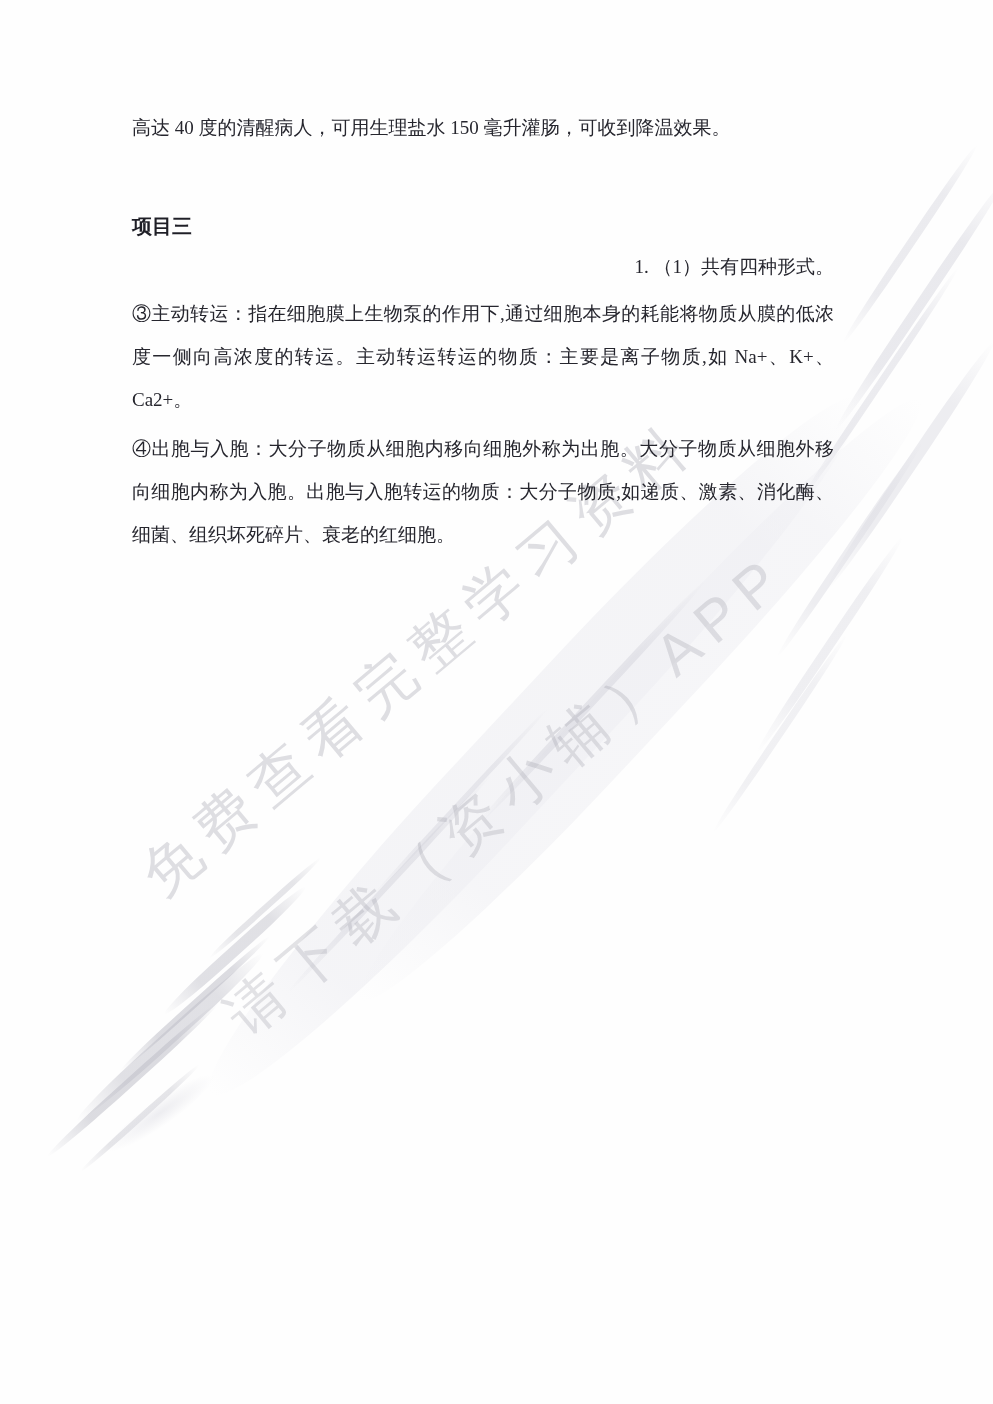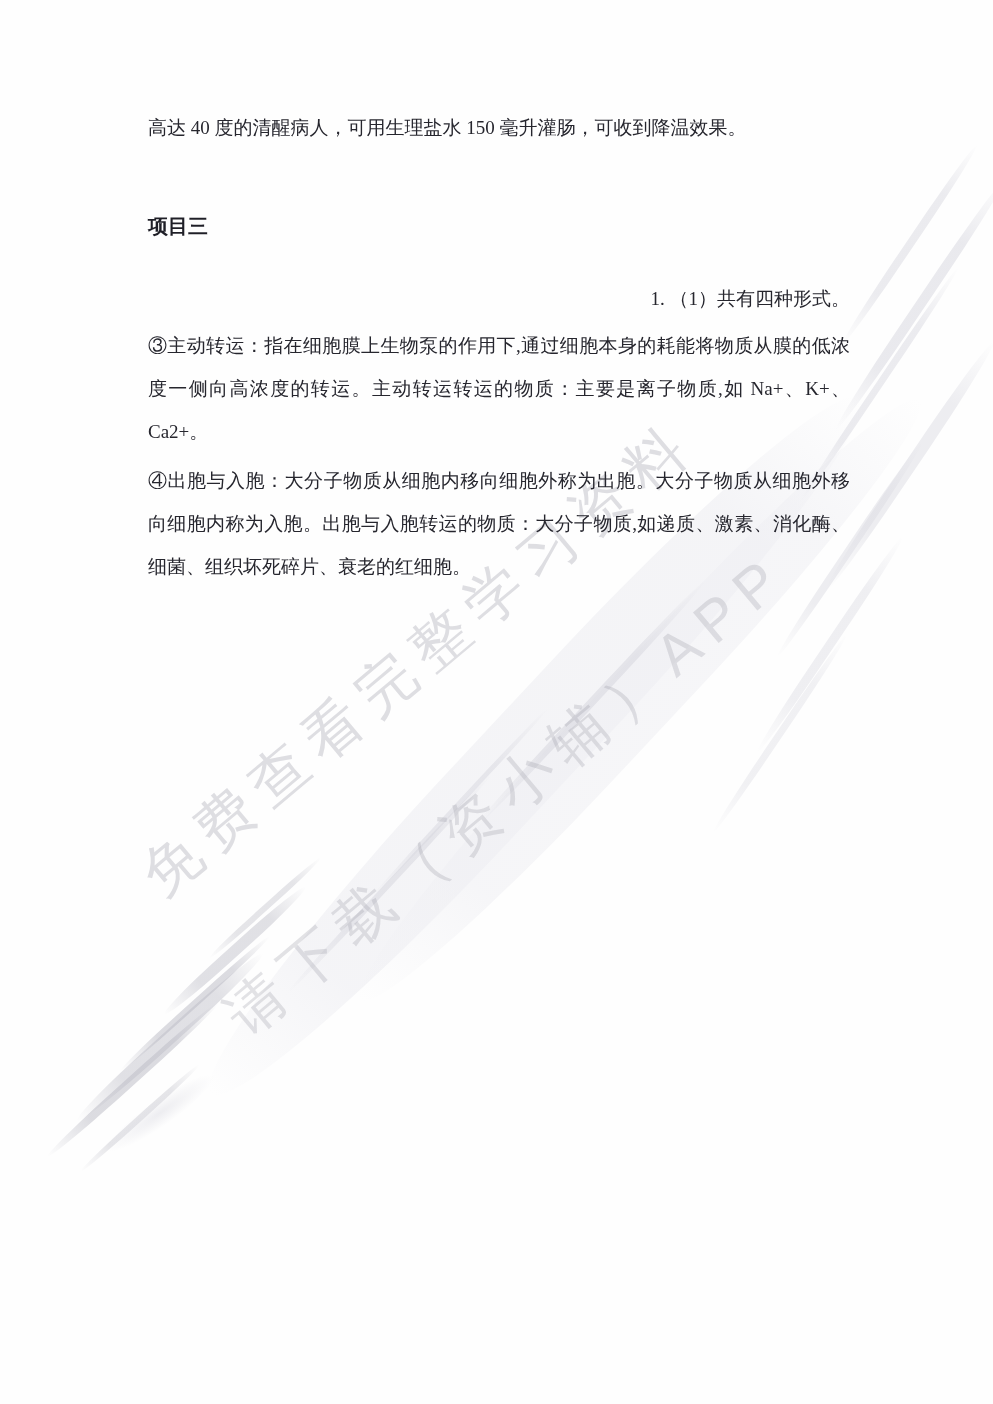--- a/index.html
+++ b/index.html
@@ -28,33 +28,33 @@
     letter-spacing:12px;
     font-family:"Liberation Sans","DejaVu Sans",sans-serif;
     color:rgba(150,150,162,0.30);
     transform:rotate(-40deg);
     transform-origin:left center;
     user-select:none;
   }
   
   .content{
     position:absolute;
-    left:148px;top:106px;
+    left:132px;top:106px;
     width:702px;
     z-index:1;
     font-size:19px;
     line-height:43px;
   }
   .content p{margin:0;}
   .intro{margin-bottom:62px !important;}
   .heading{
     font-size:20px;
     font-weight:bold;
     line-height:30px;
-    margin:0 0 36px 0;
+    margin:0 0 4px 0;
     font-family:"Liberation Sans","DejaVu Sans",sans-serif;
     color:#1f1f27;
   }
   .lead{margin-bottom:4px !important;text-align:right;}
   .para{
     text-align:justify;
     text-justify:inter-character;
     margin-bottom:6px !important;
   }
 </style>

